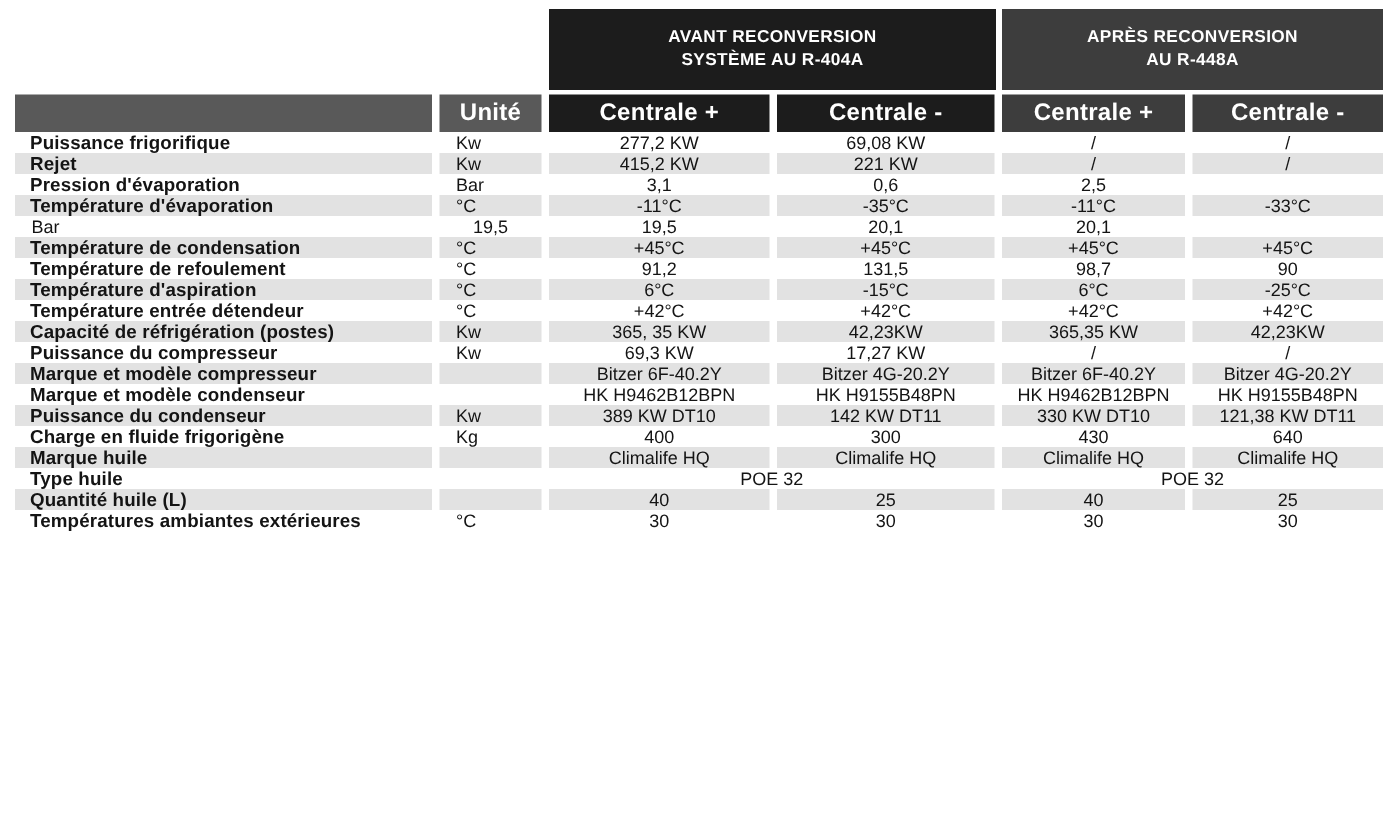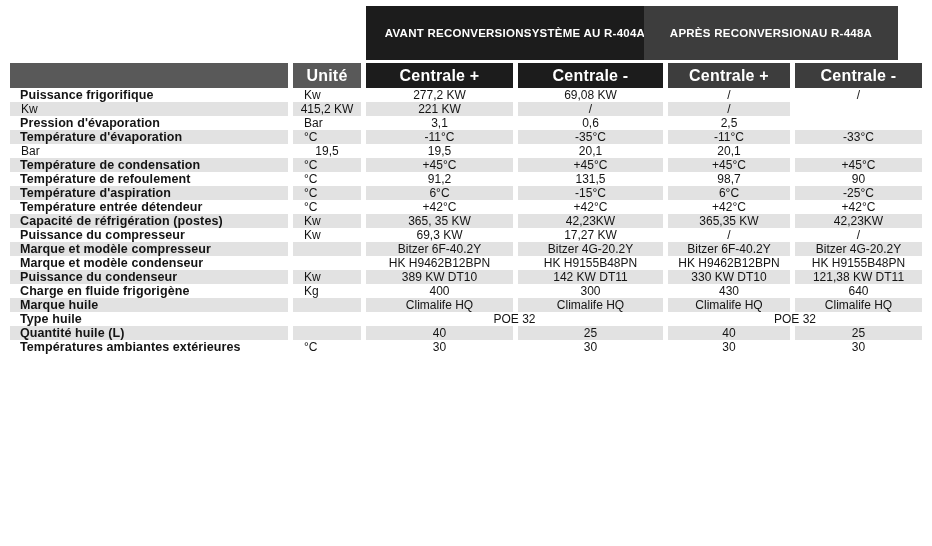--- a/index.html
+++ b/index.html
@@ -12,26 +12,26 @@
   html,body{margin:0;padding:0;background:#fff;}
   .page{
     position:relative;
     width:932px;height:546px;
     background:#fff;
     font-family:"Liberation Sans","DejaVu Sans",sans-serif;
     overflow:hidden;
   }
   .topbox{
     position:absolute;top:6px;height:54px;
-    display:flex;flex-direction:row;align-items:center;justify-content:center;
+    display:flex;flex-direction:column;align-items:center;justify-content:center;
     color:#fff;font-weight:700;font-size:11.5px;line-height:15px;
     text-align:center;letter-spacing:.25px;
   }
   .topbox.avant{left:366px;width:298px;background:var(--black);}
-  .topbox.apres{left:644px;width:254px;background:var(--dark);}
+  .topbox.apres{left:668px;width:254px;background:var(--dark);}
   .cols{
     display:grid;
     grid-template-columns:278px 68px 147px 145px 122px 127px;
     column-gap:5px;
   }
   .grid-header{position:absolute;left:10px;top:63px;}
   .grid-header .hcell{
     height:25px;display:flex;align-items:center;justify-content:center;
     color:#fff;font-weight:700;font-size:16px;letter-spacing:.2px;
   }
@@ -77,20 +77,21 @@
   <div class="grid-body">
       <div class="row cols">
         <div class="cell lbl">Puissance frigorifique</div>
         <div class="cell unit">Kw</div>
         <div class="cell val">277,2 KW</div>
         <div class="cell val">69,08 KW</div>
         <div class="cell val">/</div>
         <div class="cell val">/</div>
       </div>
       <div class="row cols shaded">
+        <div class="cell lbl">Rejet</div>
         <div class="cell unit">Kw</div>
         <div class="cell val">415,2 KW</div>
         <div class="cell val">221 KW</div>
         <div class="cell val">/</div>
         <div class="cell val">/</div>
       </div>
       <div class="row cols">
         <div class="cell lbl">Pression d'évaporation</div>
         <div class="cell unit">Bar</div>
         <div class="cell val">3,1</div>

